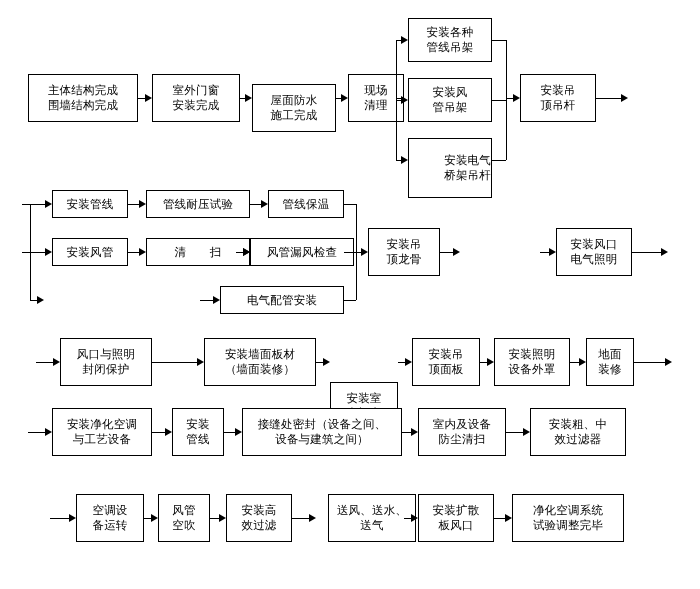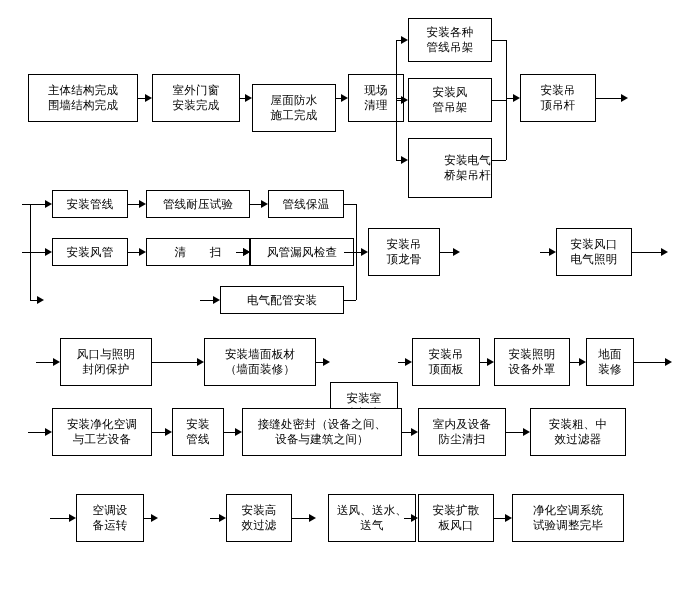--- a/index.html
+++ b/index.html
@@ -142,20 +142,24 @@
       <span>防尘清扫</span>
     </div>
     <div class="node" style="left: 530px; top: 408px; width: 96px; height: 48px;">
       <span>安装粗、中</span>
       <span>效过滤器</span>
     </div>
     <div class="node" style="left: 76px; top: 494px; width: 68px; height: 48px;">
       <span>空调设</span>
       <span>备运转</span>
     </div>
+    <div class="node" style="left: 158px; top: 494px; width: 52px; height: 48px;">
+      <span>风管</span>
+      <span>空吹</span>
+    </div>
     <div class="node" style="left: 226px; top: 494px; width: 66px; height: 48px;">
       <span>安装高</span>
       <span>效过滤</span>
     </div>
     <div class="node" style="left: 328px; top: 494px; width: 88px; height: 48px;">
       <span>送风、送水、</span>
       <span>送气</span>
     </div>
     <div class="node" style="left: 418px; top: 494px; width: 76px; height: 48px;">
       <span>安装扩散</span>

